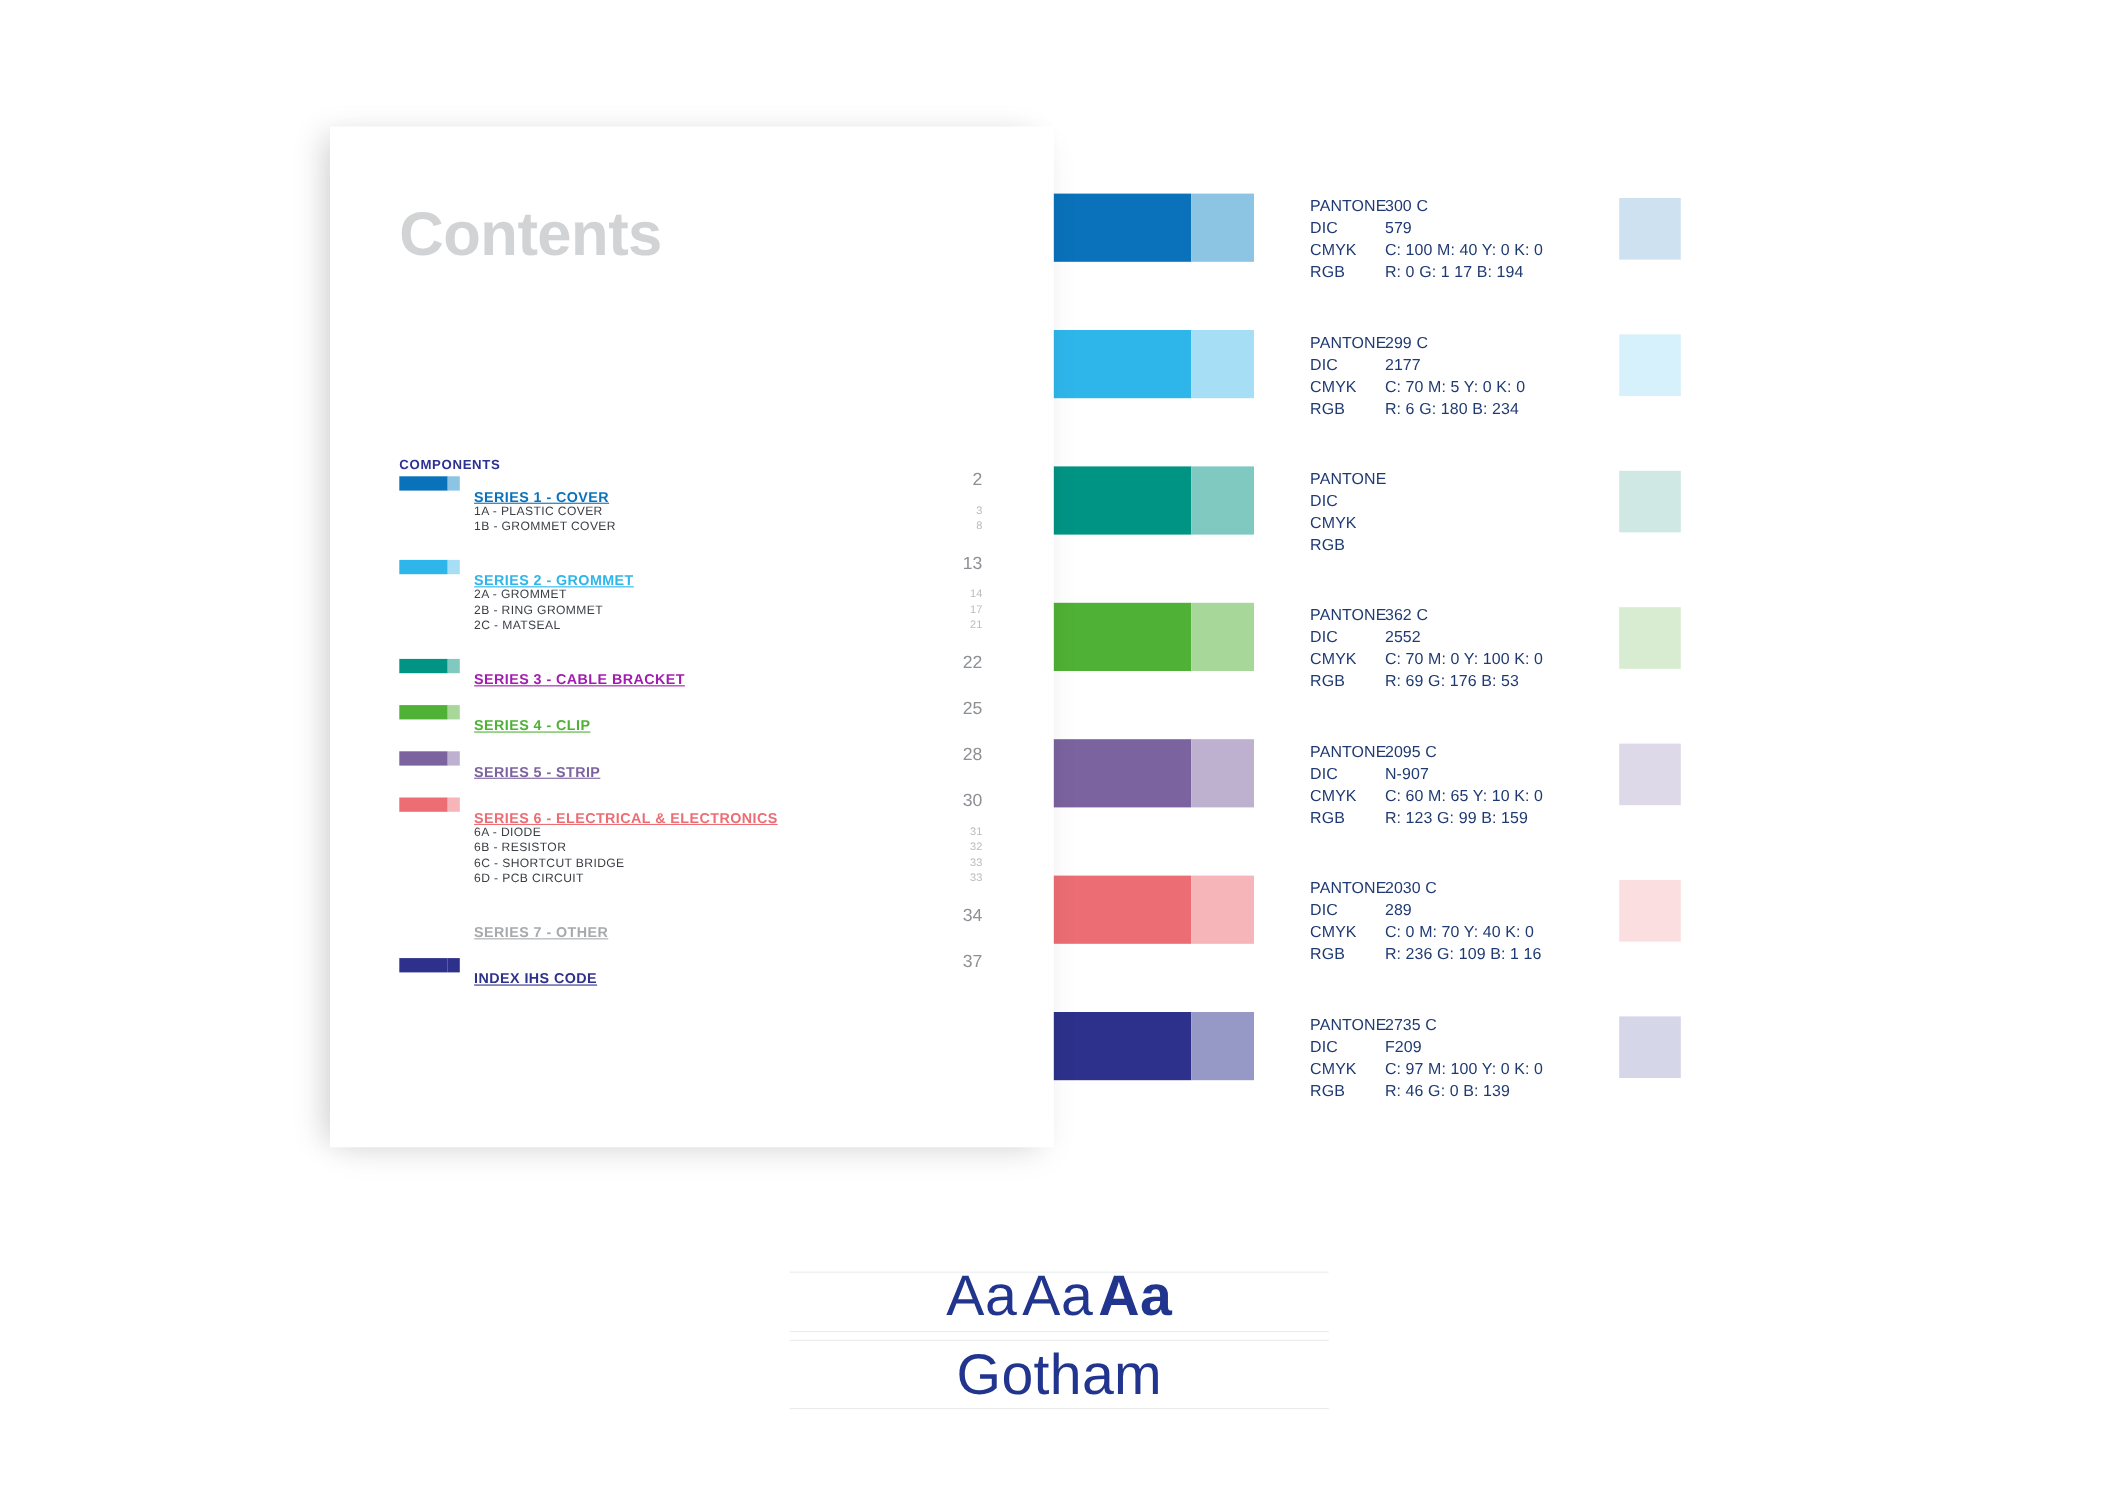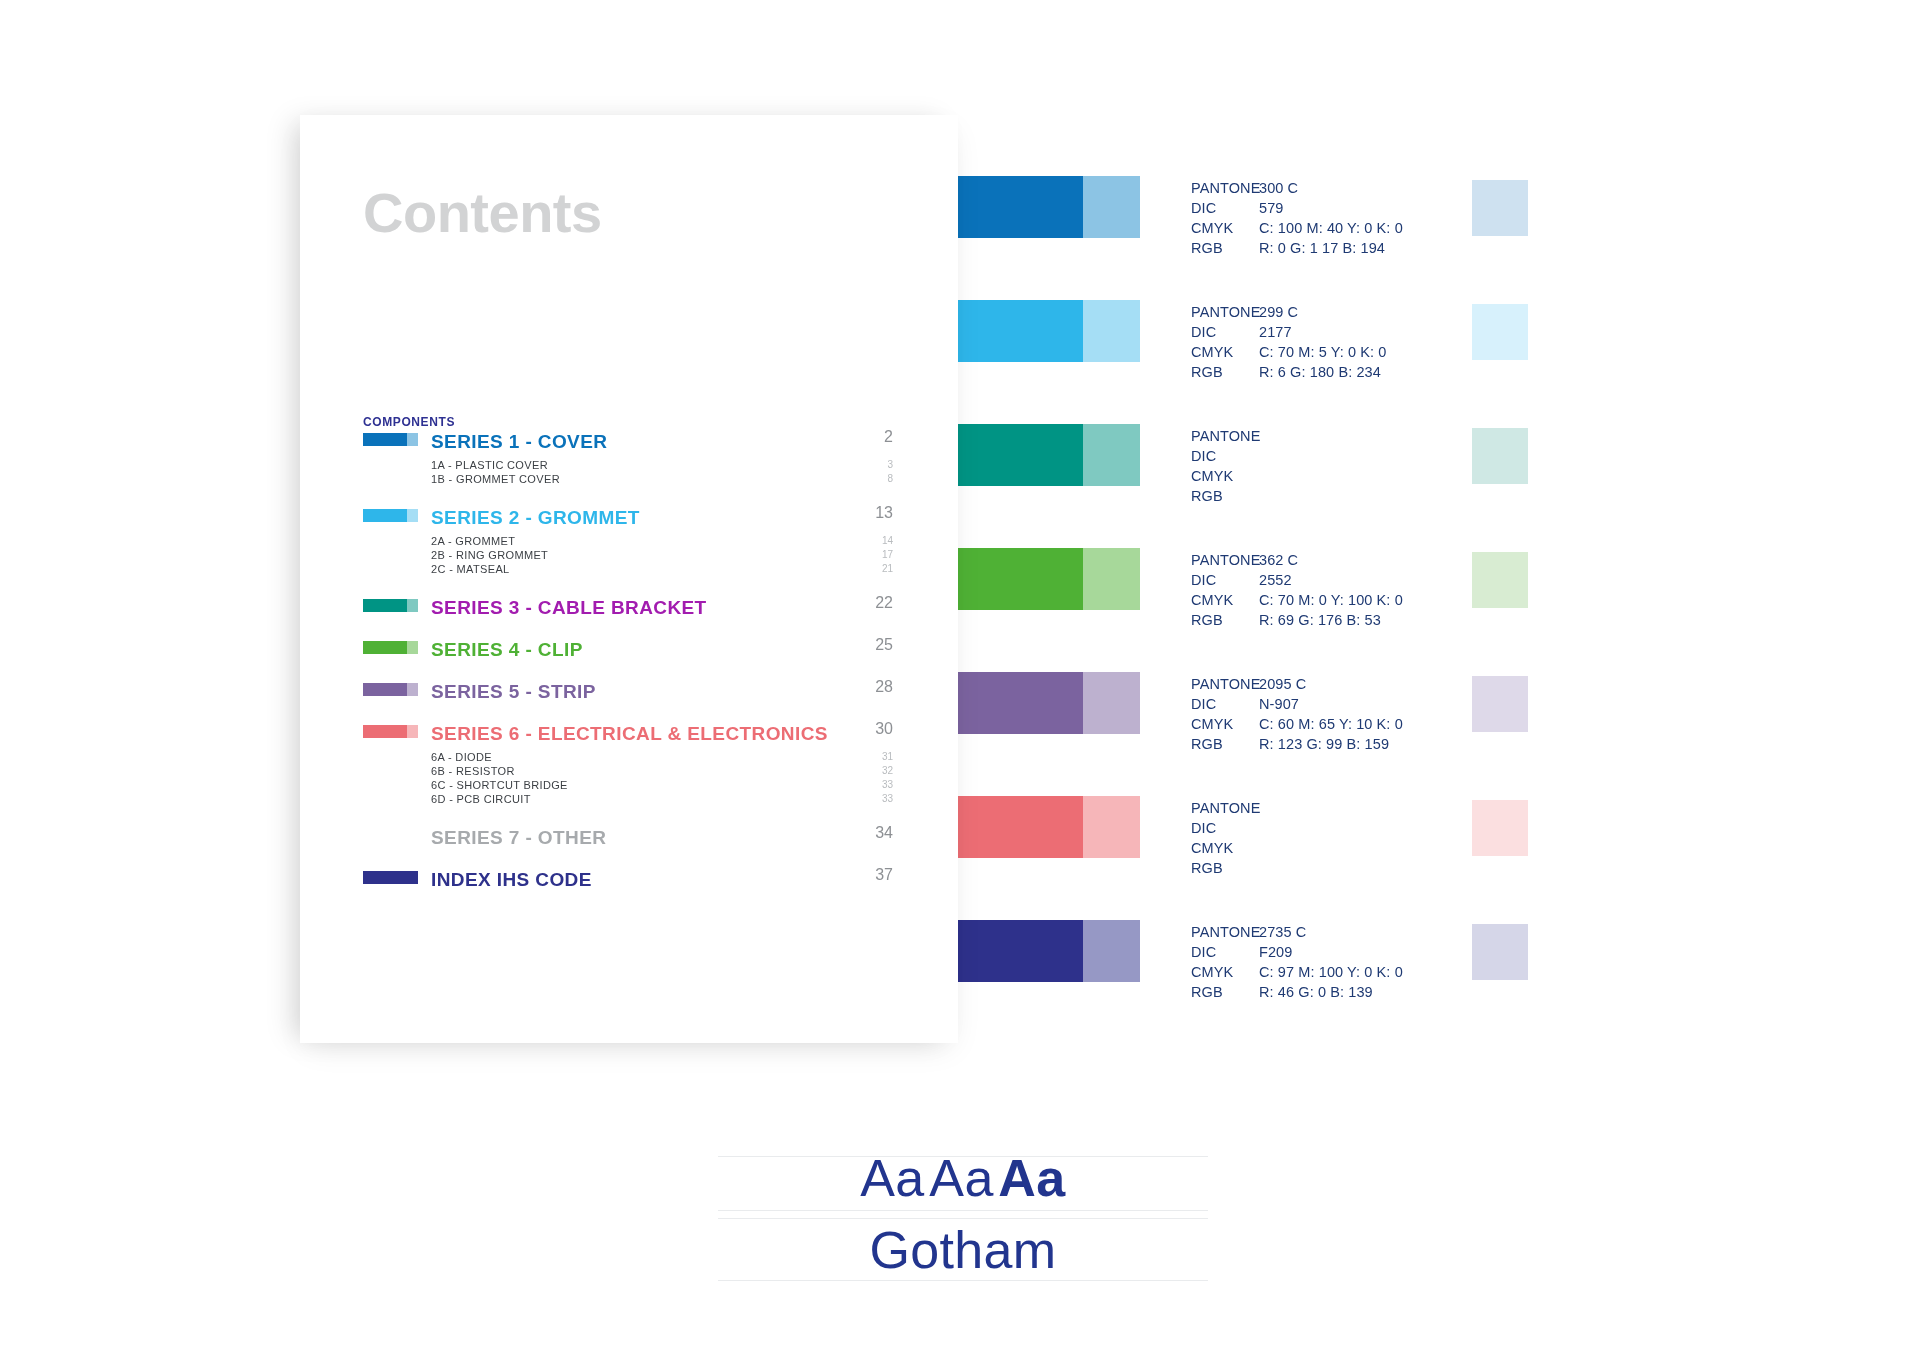--- a/index.html
+++ b/index.html
@@ -129,25 +129,26 @@
     width: 55px;
     height: 13px;
     display: flex;
   }
   .chip-main { flex: 0 0 44px; height: 100%; }
   .chip-tint { flex: 0 0 11px; height: 100%; }
 
   .toc-label {
     position: absolute;
     left: 68px;
-    top: 2px;
-    font-size: 19px;
+    top: 15px;
+    font-size: 13px;
     font-weight: bold;
     letter-spacing: 0.4px;
     white-space: nowrap;
+    text-decoration: underline;
   }
   .toc-page {
     position: absolute;
     right: 0;
     top: -1px;
     font-size: 16px;
     color: #8d9094;
     font-weight: normal;
   }
 
@@ -337,20 +338,26 @@
         <div class="bar-wrap">
           <div class="bar-main" style="background: rgb(236, 109, 116);"></div>
           <div class="bar-tint" style="background: rgb(246, 182, 185);"></div>
         </div>
         <div class="spec">
           <div class="spec-keys">
             <div>PANTONE</div>
             <div>DIC</div>
             <div>CMYK</div>
             <div>RGB</div>
+          </div>
+          <div class="spec-vals">
+            <div>2030 C</div>
+            <div>289</div>
+            <div>C: 0 M: 70 Y: 40 K: 0</div>
+            <div>R: 236 G: 109 B: 1 16</div>
           </div>
         </div>
         <div class="tint-square" style="background: rgb(251, 223, 224);"></div>
       </div>
       <div class="swatch-row" style="top: 920px;">
         <div class="bar-wrap">
           <div class="bar-main" style="background: rgb(46, 49, 139);"></div>
           <div class="bar-tint" style="background: rgb(150, 152, 197);"></div>
         </div>
         <div class="spec">

